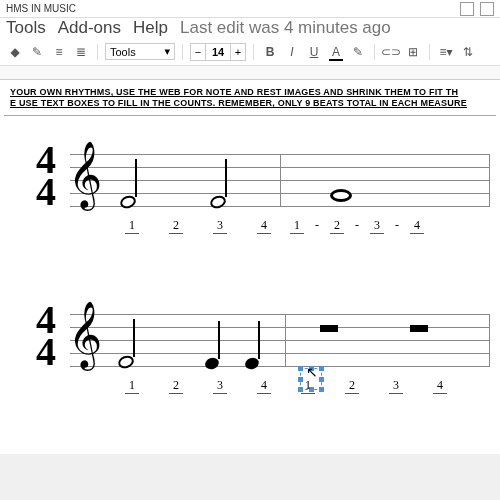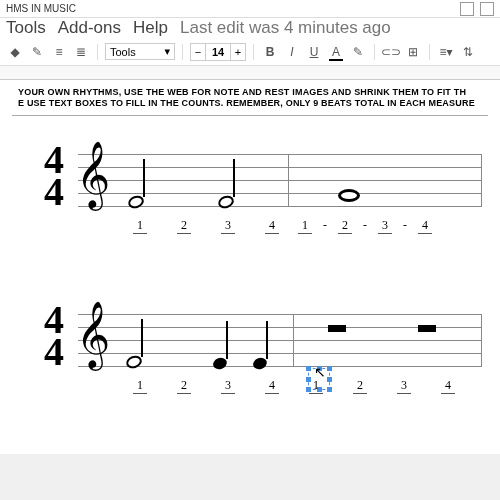--- a/index.html
+++ b/index.html
@@ -16,21 +16,21 @@
 .font-select { border: 1px solid #ccc; padding: 1px 4px; font-size: 11px; width: 70px; display:flex; align-items:center; justify-content:space-between;}
 .size-box { display: flex; align-items: center; }
 .size-btn { width: 16px; height: 18px; border: 1px solid #ccc; display: flex; align-items: center; justify-content: center; font-size: 11px; }
 .size-val { width: 24px; height: 18px; border-top: 1px solid #ccc; border-bottom: 1px solid #ccc; display: flex; align-items: center; justify-content: center; font-size: 11px; font-weight: bold; }
 .bold { font-weight: bold; }
 .italic { font-style: italic; }
 .uline { text-decoration: underline; }
 .color-a { position: relative; }
 .color-a::after { content: ""; position: absolute; bottom: 0; left: 2px; right: 2px; height: 2px; background: #000; }
 .ruler { height: 14px; background: #f8f8f8; border-bottom: 1px solid #ccc; }
-.document { background: #fff; padding: 4px 12px; }
+.document { background: #fff; padding: 4px 4px; text-decoration: underline; }
 .instructions { font-size: 9px; font-weight: bold; padding: 3px 6px; line-height: 1.25; background: #fff; letter-spacing: 0.2px; }
 .hr { height: 1px; background: #aaa; margin: 2px 0 6px 0; }
 .staff-area { background: #fff; padding: 4px 6px; }
 .staff { position: relative; height: 140px; margin-bottom: 20px; }
 .staff-lines { position: absolute; left: 60px; right: 0; top: 28px; }
 .staff-lines .line { height: 1px; background: #888; margin-bottom: 12px; }
 .barline { position: absolute; top: 28px; width: 1px; height: 52px; background: #888; }
 .clef { position: absolute; left: 58px; top: 20px; font-size: 58px; line-height: 1; font-family: serif; }
 .timesig { position: absolute; left: 26px; top: 18px; font-family: "Times New Roman", serif; font-weight: bold; text-align: center; }
 .timesig .num { font-size: 40px; line-height: 32px; }

